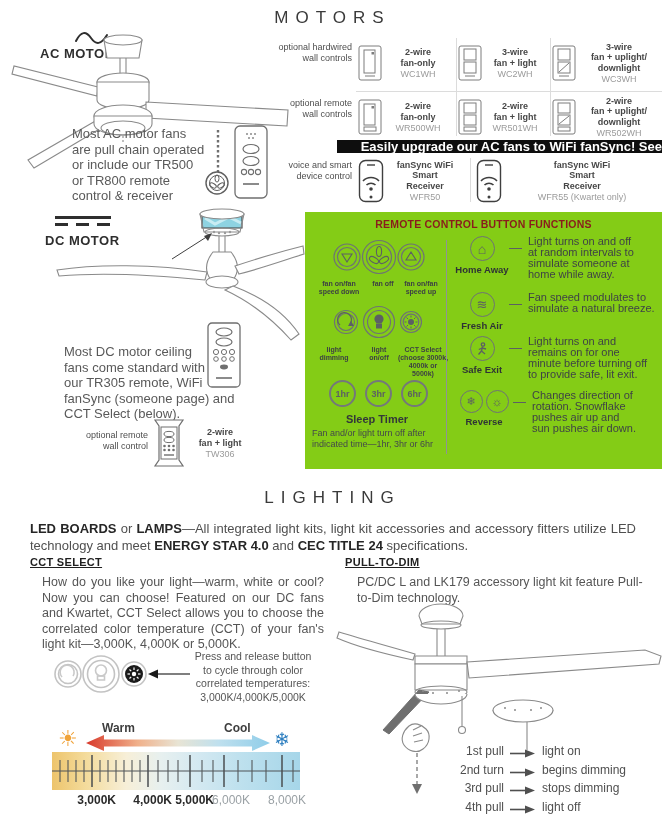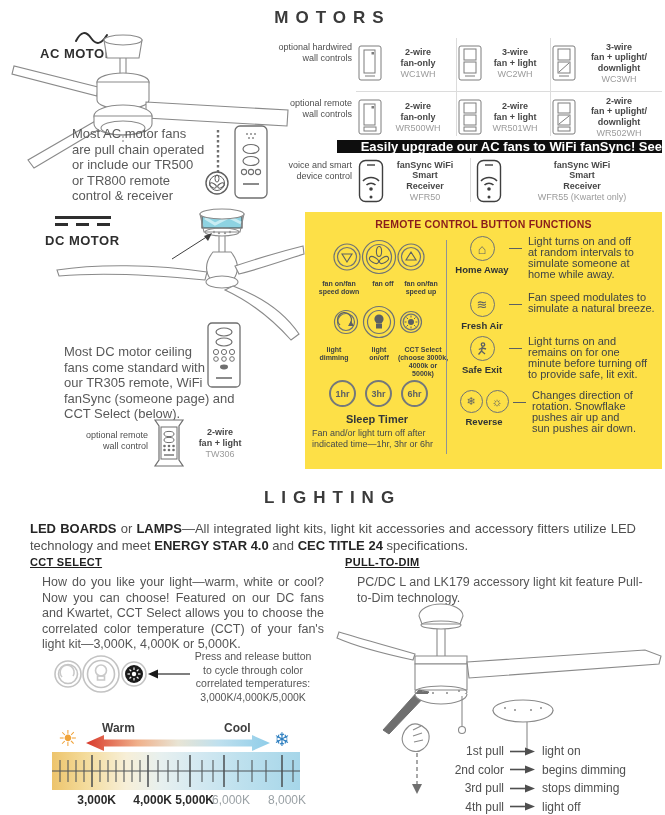--- a/index.html
+++ b/index.html
@@ -3,34 +3,34 @@
 <meta charset="utf-8">
 <style>
   * { box-sizing: border-box; margin: 0; padding: 0; }
   html,body { background:#fff; }
   #page {
     position: relative; width: 665px; height: 815px; background: #fff;
     font-family: "Liberation Sans", sans-serif; color: #4f4f4f; overflow: hidden;
   }
   .abs { position: absolute; }
   .pre { white-space: pre-line; }
-  .big-title { left:0; right:0; text-align:center; font-size:17px; letter-spacing:7px; color:#3a3a3a; font-weight:700; }
+  .big-title { left:0; right:0; text-align:center; font-size:17px; letter-spacing:7px; color:#3a3a3a; font-weight:400; }
   .sec-label { font-weight:bold; font-size:13px; color:#2e2e2e; letter-spacing:.5px; }
   .body-text { font-size:13px; line-height:15.5px; color:#595959; }
   .tiny-note { font-size:8px; line-height:9.5px; color:#5a5a5a; }
   .col-label { font-size:9px; line-height:11px; color:#4e4e4e; text-align:right; }
   .cell { display:flex; align-items:center; }
   .cell-text { flex:1; text-align:center; }
   .cell-desc { font-size:9px; line-height:10.5px; font-weight:bold; color:#474747; }
   .cell-model { font-size:9px; color:#9b9b9b; margin-top:1px; }
   .vdiv { width:1px; background:#dcdcdc; }
   .hdiv { height:1px; background:#dcdcdc; }
   .banner { background:#0e0e0e; color:#fff; font-size:13px; line-height:13px; text-align:right; font-weight:bold; }
   
-  #panel { left:305px; top:212px; width:357px; height:257px; background:#fde047; }
+  #panel { left:305px; top:212px; width:357px; height:257px; background:#84cc16; }
   .panel-title { left:0; right:0; top:6px; text-align:center; font-size:10.5px; font-weight:bold; color:#8a1c1c; letter-spacing:.2px; }
   .pbtn-label { font-size:7px; line-height:8px; font-weight:bold; color:#3d4144; text-align:center; }
   .timer-row { display:flex; gap:9px; }
   .timer-btn { width:27px; height:27px; border:2px solid #74787b; border-radius:50%;
     display:flex; align-items:center; justify-content:center; font-size:9px; font-weight:bold; color:#5c6063; }
   .sleep-title { font-size:11px; font-weight:bold; color:#33373a; text-align:center; }
   .sleep-text { font-size:9px; line-height:11px; color:#44484b; }
   .pdivider { width:1px; background:#8f9396; }
   .pf-row { position:absolute; left:150px; width:204px; display:flex; }
   .pf-iconcol { width:54px; flex:none; text-align:center; }
@@ -46,21 +46,21 @@
   .sub-title { font-size:11px; font-weight:bold; color:#1f1f1f; letter-spacing:.3px;text-decoration:underline; }
   .col-body { font-size:12.5px; line-height:15.5px; color:#555; text-align:justify; }
   .press-note { font-size:10.5px; line-height:13.5px; color:#555; text-align:center; }
   .scale-bar { background:linear-gradient(90deg,#edc46c 0%,#f4dc9d 14%,#f7efd8 30%,#e7f0ef 44%,#d5e9f1 58%,#bfe1ee 75%,#a6d6e9 100%); }
   .scale-label { font-size:12px; width:48px; text-align:right; }
   .scale-dark { color:#2b2b2b; font-weight:bold; }
   .scale-gray { color:#9aa1a5; }
   .wc-word { font-size:12px; font-weight:bold; color:#3e3e3e; }
   .sun-glyph { font-size:22px; color:#f0a33a; line-height:1; }
   .snow-glyph { font-size:19px; color:#2e7fc0; line-height:1; }
-  .step-row { display:flex; align-items:center; height:14px; margin-bottom:4.5px; }
+  .step-row { display:flex; align-items:flex-end; height:14px; margin-bottom:4.5px; }
   .step-pull { width:56px; text-align:right; font-size:12px; color:#4f4f4f; flex:none; }
   .step-result { font-size:12px; color:#4f4f4f; margin-left:6px; }
   svg { display:block; }
   .ln { stroke:#8a8a8a; stroke-width:1.1; fill:none; }
   .lnf { stroke:#8a8a8a; stroke-width:1.1; fill:#fff; }
 </style>
 </head>
 <body>
 
 <div id="page">
@@ -608,21 +608,21 @@
   <div class="abs" style="left:448px;top:744px">
     <div class="step-row">
       <div class="step-pull">1st pull</div>
       <svg width="26" height="9" viewBox="0 0 26 9" style="margin-left:6px">
           <line x1="0" y1="4.5" x2="16" y2="4.5" stroke="#4f4f4f" stroke-width="1.6"></line>
           <polygon points="15,0.5 25,4.5 15,8.5" fill="#4f4f4f"></polygon>
         </svg>
       <div class="step-result">light on</div>
     </div>
     <div class="step-row">
-      <div class="step-pull">2nd color</div>
+      <div class="step-pull">2nd turn</div>
       <svg width="26" height="9" viewBox="0 0 26 9" style="margin-left:6px">
           <line x1="0" y1="4.5" x2="16" y2="4.5" stroke="#4f4f4f" stroke-width="1.6"></line>
           <polygon points="15,0.5 25,4.5 15,8.5" fill="#4f4f4f"></polygon>
         </svg>
       <div class="step-result">begins dimming</div>
     </div>
     <div class="step-row">
       <div class="step-pull">3rd pull</div>
       <svg width="26" height="9" viewBox="0 0 26 9" style="margin-left:6px">
           <line x1="0" y1="4.5" x2="16" y2="4.5" stroke="#4f4f4f" stroke-width="1.6"></line>

